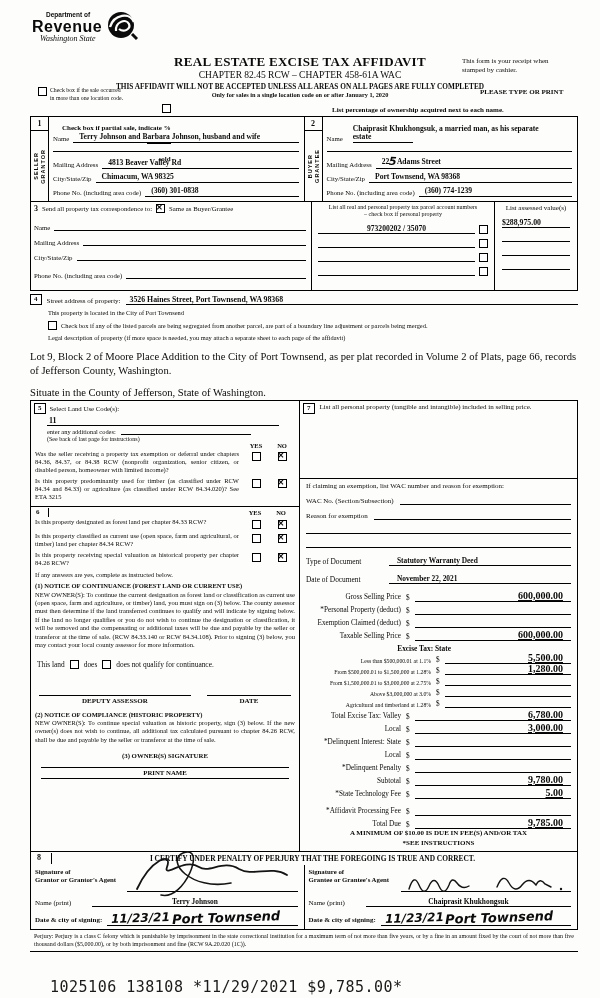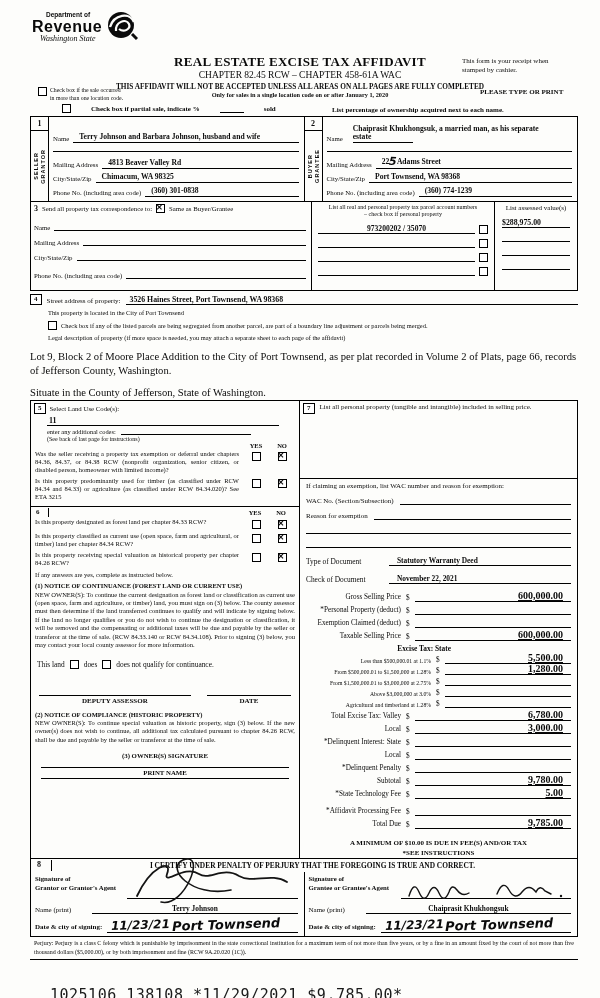--- a/index.html
+++ b/index.html
@@ -21,21 +21,21 @@
   .logo-wa { font-size:8px; font-style:italic; margin-left:8px; }
   .logo-mark { margin-left:2px; margin-top:-2px; }
   .title-block { position:absolute; top:54px; left:108px; width:384px; text-align:center; line-height:1.25; }
   .title { font-size:13px; font-weight:bold; letter-spacing:0.3px; }
   .subtitle { font-size:9.5px; }
   .warning { font-size:7.3px; font-weight:bold; }
   .only-note { font-size:6.3px; font-weight:bold; }
   .receipt-note { position:absolute; top:57px; left:462px; width:110px; font-size:7px; line-height:1.25; }
   .type-print { position:absolute; top:88px; left:480px; font-size:7px; font-weight:bold; }
   .cb-loc { position:absolute; top:87px; left:38px; font-size:5.8px; line-height:1.3; display:flex; gap:3px; }
-  .cb-partial { position:absolute; top:104px; left:62px; font-size:7px; font-weight:bold; display:flex; align-items:flex-end; gap:20px; }
+  .cb-partial { position:absolute; top:104px; left:62px; font-size:7px; font-weight:bold; display:flex; align-items:flex-end; gap:11px;flex-direction:column; }
   .pct-line { display:inline-block; width:24px; border-bottom:1px solid #000; }
   .ownership { position:absolute; top:106px; left:332px; font-size:7px; font-weight:bold; }
 
   .flow { position:absolute; top:116px; left:30px; width:548px; }
 
   
   .party-box { display:flex; border:1px solid #000; height:84px; }
   .half { width:50%; display:flex; }
   .half.first { border-right:1px solid #000; }
   .numcol { width:17px; border-right:1px solid #000; display:flex; flex-direction:column; align-items:center; padding-top:2px; }
@@ -117,21 +117,21 @@
   .money { margin-top:5px; }
   .m-row { display:flex; align-items:flex-end; padding:0 6px; height:13px; }
   .m-row .m-label { flex:1; text-align:right; font-size:7.2px; padding-right:5px; line-height:1.1;margin-top:33px; }
   .m-row .m-dollar { width:9px; font-size:7.2px; }
   .m-row .m-line { width:148px; border-bottom:1px solid #000; text-align:right; font-weight:bold; font-size:10px; padding-right:8px;text-decoration:underline; }
   .m-row.small { height:11px; }
   .m-row.small .m-label { font-size:5.7px; }
   .m-row.small .m-line { width:118px; }
   .m-row.hdr-only { height:12px; }
   .m-row.hdr-only .m-label { font-size:7.4px; padding-right:120px; font-weight:bold; }
-  .min-note { text-align:center; font-weight:bold; font-size:7px; margin-top:10px; line-height:1.4; }
+  .min-note { text-align:center; font-weight:bold; font-size:7px; line-height:1.4; }
 
   
   .s8 { border:1px solid #000; border-top:none; }
   .certify-row { display:flex; align-items:center; padding:1px 4px; }
   .certify-row .n { font-size:8px; font-weight:bold; border-right:1px solid #000; padding:0 10px 2px 2px; }
   .certify-row .t { flex:1; text-align:center; font-size:7.4px; font-weight:bold; }
   .sig-halves { display:flex; }
   .sig-half { width:50%; padding:1px 6px 3px 4px; }
   .sig-half.first { border-right:1px solid #000; }
   .sig-row { display:flex; height:26px; }
@@ -433,21 +433,21 @@
             <span class="fill"></span>
           </div>
           <div class="ex-extra"></div>
           <div class="ex-extra"></div>
         </div>
         <div class="doc-row">
           <span class="dl">Type of Document</span>
           <span class="dv">Statutory Warranty Deed</span>
         </div>
         <div class="doc-row">
-          <span class="dl">Check of Document</span>
+          <span class="dl">Date of Document</span>
           <span class="dv">November 22, 2021</span>
         </div>
         <div class="money">
           <div class="m-row">
               <span class="m-label">Gross Selling Price</span>
               <span class="m-dollar">$</span>
               <span class="m-line">600,000.00</span>
             </div>
           <div class="m-row">
               <span class="m-label">*Personal Property (deduct)</span>

